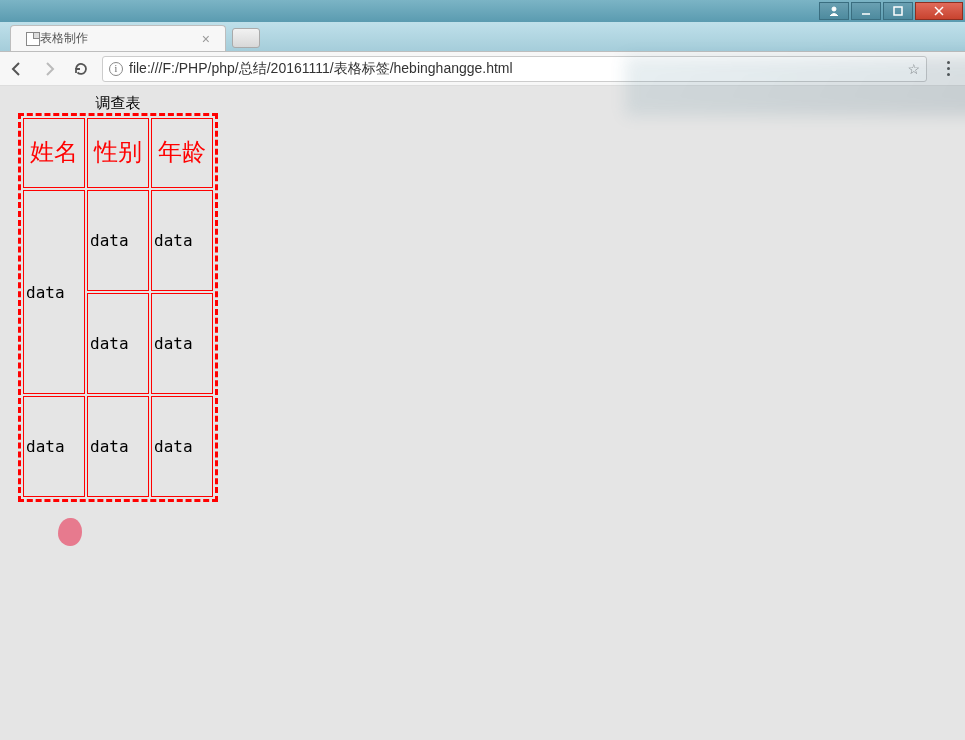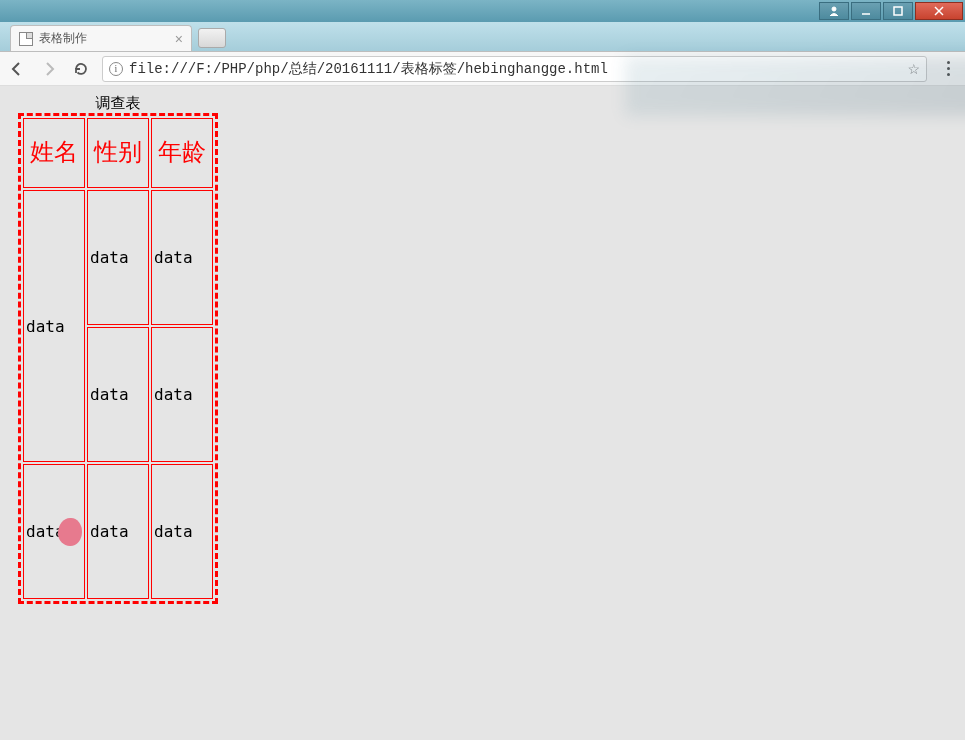--- a/index.html
+++ b/index.html
@@ -31,31 +31,30 @@
 
     
     .tabstrip {
       height: 30px;
       background: linear-gradient(180deg,#bfe0ea 0%, #a5cdda 100%);
       display: flex; align-items: flex-end;
       padding-left: 10px;
       border-bottom: 1px solid #bdbdbd;
     }
     .tab {
-      width: 182px; height: 26px;
+      width: 216px; height: 26px;
       background: #f7f7f7;
       border: 1px solid #bdbdbd;
       border-bottom: none;
       border-top-left-radius: 4px;
       border-top-right-radius: 4px;
       display: flex; align-items: center;
-      padding: 0 8px;
+      padding: 0 15px;
       font-size: 12px;
       color: #555;
-      gap: 6px;
     }
     .tab .doc-icon { width: 14px; height: 14px; border: 1px solid #888; background: #fff; position: relative; }
     .tab .doc-icon::after { content:""; position:absolute; top:0; right:0; width:5px; height:5px; background:#ddd; border-left:1px solid #888; border-bottom:1px solid #888; }
     .tab .tabtitle { flex: 1; overflow: hidden; text-overflow: ellipsis; white-space: nowrap; }
     .tab .tabclose { font-size: 14px; color: #999; line-height: 1; }
 
     .newtab { width: 28px; height: 20px; margin-left: 6px; margin-bottom: 3px;
       border: 1px solid #aaa; border-radius: 3px;
       background: linear-gradient(180deg,#f2f2f2,#d8d8d8);
     }
@@ -80,21 +79,21 @@
       background: #fff;
       display: flex; align-items: center;
       padding: 0 6px; gap: 6px;
       font-size: 14px; color: #333;
     }
     .omnibox .info-icon {
       width: 14px; height: 14px; border: 1px solid #888; border-radius: 50%;
       display:flex; align-items:center; justify-content:center;
       font-size: 10px; color:#666; font-family: serif;
     }
-    .omnibox .url { flex:1; font-family: Liberation Mono, monospace; color:#333; }
+    .omnibox .url { flex:1; font-family: Liberation Sans, sans-serif; color:#333; }
     .omnibox .star { font-size: 14px; color: #888; }
 
     .menu-dots { width: 22px; display:flex; flex-direction:column; align-items:center; gap:3px; }
     .menu-dots span { width:3px; height:3px; background:#555; border-radius:50%; }
 
     
     .page {
       height: calc(740px - 22px - 30px - 34px);
       background: #e5e5e5;
       padding: 8px 18px;
@@ -128,21 +127,21 @@
     table.survey th {
       color: red;
       font-family: SimSun, serif;
       font-size: 24px;
       font-weight: normal;
       text-align: center;
       height: 70px;
       line-height: 1.15;
     }
     table.survey td {
-      height: 135px;
+      height: 101px;
       color: #000;
       font-family: monospace;
     }
 
     .blob {
       position: absolute;
       left: 58px; top: 432px;
       width: 24px; height: 28px;
       background: #e77a8e;
       border-radius: 50% 45% 48% 50% / 55% 50% 50% 45%;

